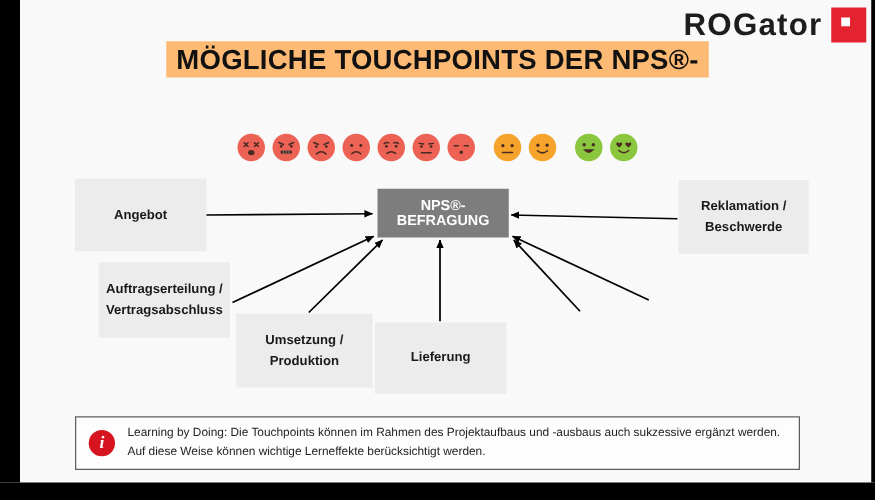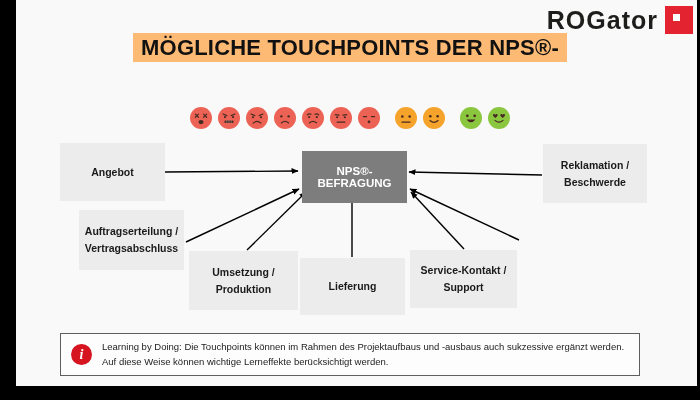--- a/index.html
+++ b/index.html
@@ -19,21 +19,21 @@
   .title-line{display:block;width:fit-content;margin:0 auto;background:#fdba74;padding:0 8px;}
 
   .emoji-row{position:absolute;top:107px;left:0;width:700px;display:flex;justify-content:center;gap:6px;}
   .emoji{width:22px;height:22px;border-radius:50%;display:inline-flex;align-items:center;justify-content:center;flex:0 0 auto;}
   .emoji svg{display:block;}
   .gap-before{margin-left:9px;}
 
   .arrows{position:absolute;left:0;top:0;width:700px;height:400px;pointer-events:none;}
   .arrows line{stroke:#000;stroke-width:1.4;}
 
-  .center-box{position:absolute;left:302px;top:151px;width:105px;height:52px;background:#7d7d7d;
+  .center-box{position:absolute;left:302px;top:151px;width:105px;height:39px;background:#7d7d7d;
               color:#fff;font-weight:bold;font-size:11.5px;display:flex;align-items:center;
               justify-content:center;text-align:center;}
 
   .tp{position:absolute;background:#ececec;color:#1a1a1a;font-weight:bold;font-size:10.5px;
       display:flex;align-items:center;justify-content:center;text-align:center;line-height:1.6;
       padding:0 3px;box-sizing:border-box;}
   .tp-0{left:60px;top:143px;width:105px;height:58px;}
   .tp-1{left:79px;top:210px;width:105px;height:60px;}
   .tp-2{left:189px;top:251px;width:109px;height:59px;}
   .tp-3{left:300px;top:258px;width:105px;height:57px;}
@@ -166,21 +166,20 @@
     <line x1="519" y1="240" x2="410" y2="189" marker-end="url(#ah)"></line>
     <line x1="542" y1="175" x2="409" y2="172" marker-end="url(#ah)"></line>
   </svg>
 
   <div class="center-box" style="background-color: rgb(125, 125, 125);">NPS®-BEFRAGUNG</div>
 
   <div class="tp tp-0">Angebot</div>
   <div class="tp tp-1">Auftragserteilung / Vertragsabschluss</div>
   <div class="tp tp-2">Umsetzung / Produktion</div>
   <div class="tp tp-3">Lieferung</div>
-  <div class="tp tp-4">Service-Kontakt / Support</div>
   <div class="tp tp-6">Reklamation / Beschwerde</div>
 
   <div class="note">
     <span class="info-icon" style="background-color: rgb(214, 20, 32);">i</span>
     <span class="note-text">Learning by Doing: Die Touchpoints können im Rahmen des Projektaufbaus und -ausbaus auch sukzessive ergänzt werden. Auf diese Weise können wichtige Lerneffekte berücksichtigt werden.</span>
   </div>
 
 </div>
 
 </body></html>

